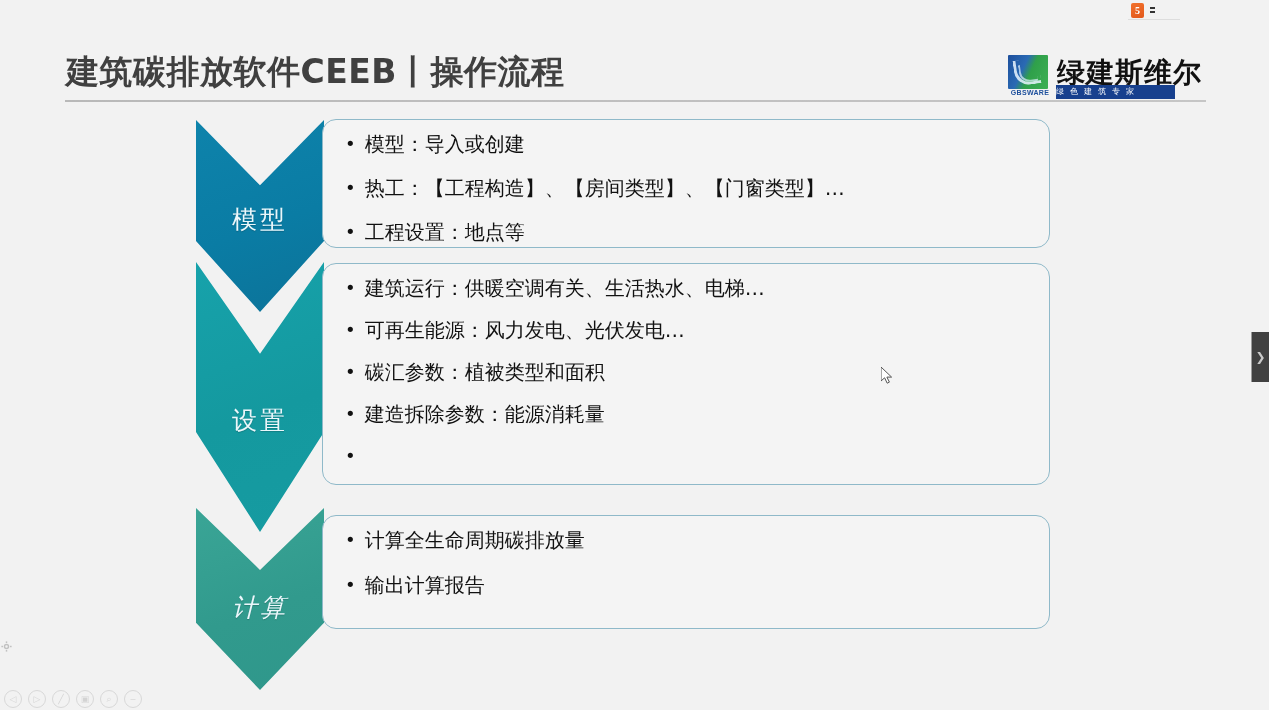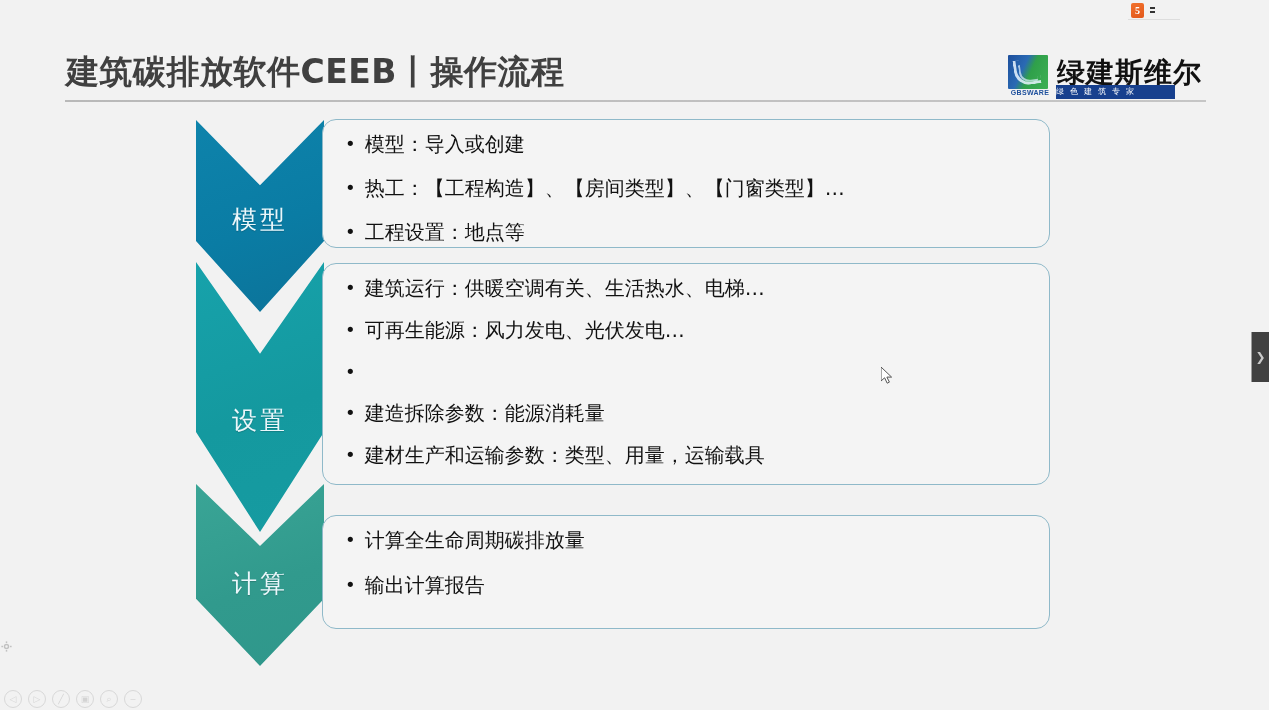--- a/index.html
+++ b/index.html
@@ -92,21 +92,21 @@
     display:flex; align-items:center; justify-content:center;
   }
   .chev-label {
     color:#eaf7fb; font-size:25px; letter-spacing:3px;
     font-family:"DejaVu Sans","Liberation Sans",sans-serif;
     text-shadow:0 1px 1px rgba(0,0,0,.18);
     margin-top:6px;
   }
   #chev-1 { top:120px;  height:192px; background:linear-gradient(160deg,#0e83ab 0%,#0a7ca4 55%,#0c7399 100%); }
   #chev-2 { top:262px;  height:270px; background:linear-gradient(160deg,#17a2ab 0%,#14999f 55%,#169ba1 100%); }
-  #chev-3 { top:484px;  height:182px; background:linear-gradient(160deg,#3aa596 0%,#319a8d 55%,#2f978b 100%); }
+  #chev-3 { top:508px;  height:182px; background:linear-gradient(160deg,#3aa596 0%,#319a8d 55%,#2f978b 100%);font-style:italic; }
   #chev-2 .chev-label { margin-top:46px; }
   #chev-3 .chev-label { margin-top:16px; }
 
   
   .card {
     position:absolute; left:322px;
     background:#f4f4f4; border:1px solid #8fb9c9; border-radius:14px;
     padding:14px 22px;
   }
   #card-1 { top:119px;  width:728px; height:129px; }
@@ -203,28 +203,28 @@
     <div class="bullet">
       <span class="dot">•</span>
       <span>建筑运行：供暖空调有关、生活热水、电梯…</span>
     </div>
     <div class="bullet">
       <span class="dot">•</span>
       <span>可再生能源：风力发电、光伏发电…</span>
     </div>
     <div class="bullet">
       <span class="dot">•</span>
+      <span>碳汇参数：植被类型和面积</span>
     </div>
     <div class="bullet">
       <span class="dot">•</span>
       <span>建造拆除参数：能源消耗量</span>
     </div>
     <div class="bullet">
       <span class="dot">•</span>
-      <span>建材生产和运输参数：类型、用量，运输载具</span>
     </div>
   </div>
 
   <div class="card" id="card-3">
     <div class="bullet">
       <span class="dot">•</span>
       <span>计算全生命周期碳排放量</span>
     </div>
     <div class="bullet">
       <span class="dot">•</span>

